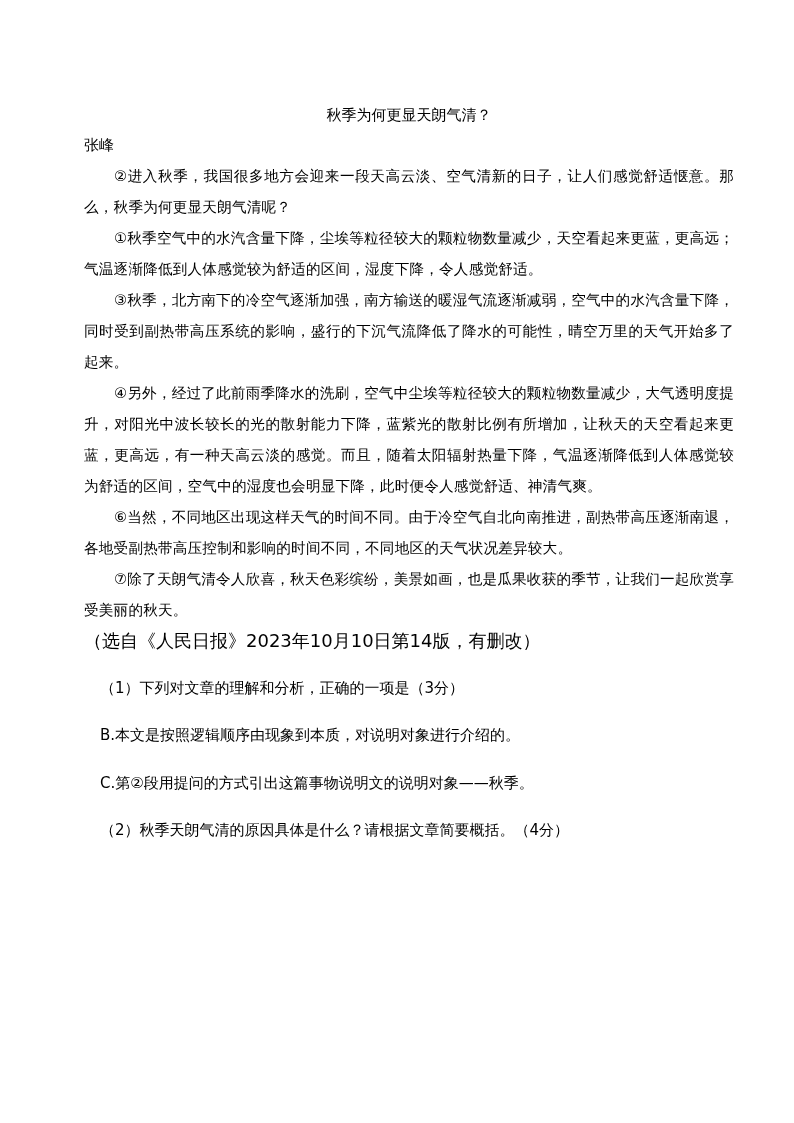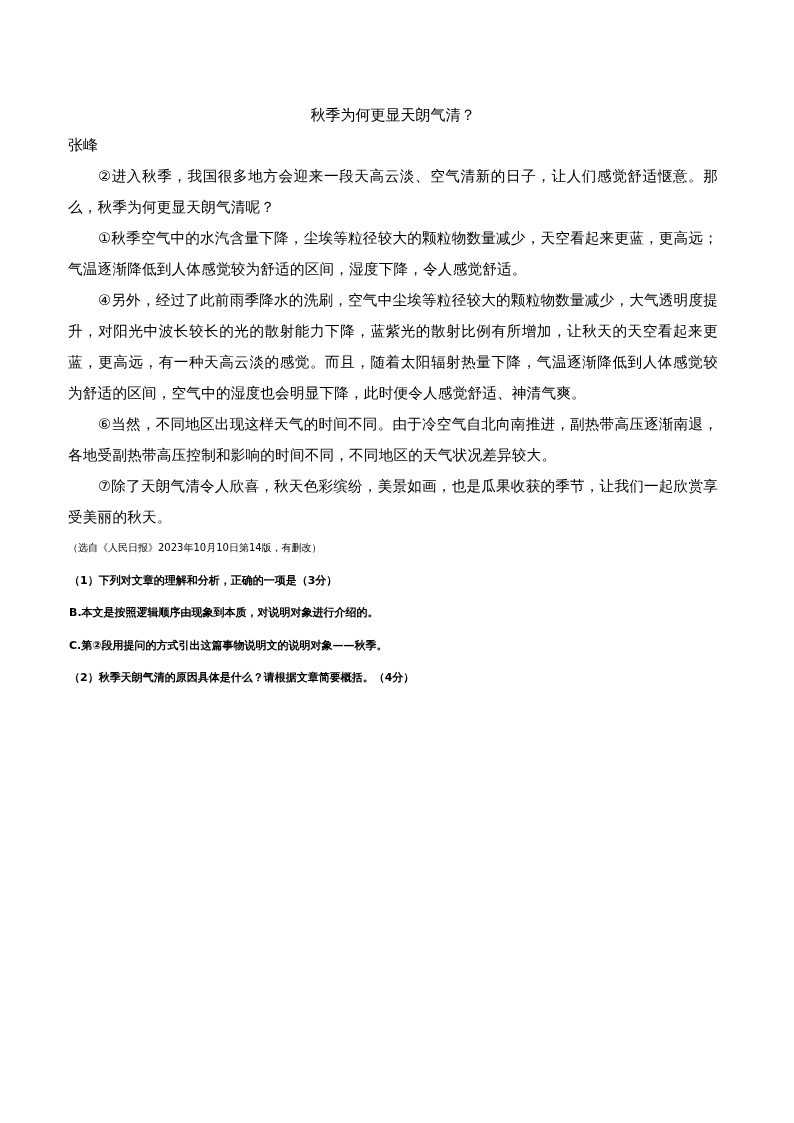--- a/index.html
+++ b/index.html
@@ -1,36 +1,37 @@
 <!DOCTYPE html>
 <html><head>
 <meta charset="utf-8">
 <style>
   html, body { margin: 0; padding: 0; background: #ffffff; }
   body {
     width: 794px; height: 1123px; position: relative; overflow: hidden;
     font-family: "DejaVu Sans", "Liberation Sans", sans-serif;
     color: #000;
   }
-  .page { position: absolute; left: 68px; top: 100px; width: 650px; }
+  .page { position: absolute; left: 84px; top: 100px; width: 650px; }
   .title { text-align: center; font-size: 15px; line-height: 30px; height: 30px; }
   .author { text-align: left; font-size: 15px; line-height: 30px; height: 30px; }
   .para { font-size: 14.6px; line-height: 31px; text-indent: 30px; text-align: justify; margin: 0; letter-spacing: 0.2px; }
-  .line { font-size: 10px; line-height: 31.5px; margin: 0; }
-  .q { font-size: 11px; line-height: 31.5px; margin: 1px; font-weight: bold; }
+  .line { font-size: 18px; line-height: 31.5px; margin: 0; }
+  .q { font-size: 15px; line-height: 31.5px; margin: 16px; }
 </style>
 </head>
 <body>
 
 <div class="page">
   <div class="title">秋季为何更显天朗气清？</div>
   <div class="author">张峰</div>
 
   <p class="para">②进入秋季，我国很多地方会迎来一段天高云淡、空气清新的日子，让人们感觉舒适惬意。那么，秋季为何更显天朗气清呢？</p>
   <p class="para">①秋季空气中的水汽含量下降，尘埃等粒径较大的颗粒物数量减少，天空看起来更蓝，更高远；气温逐渐降低到人体感觉较为舒适的区间，湿度下降，令人感觉舒适。</p>
+  <p class="para">③秋季，北方南下的冷空气逐渐加强，南方输送的暖湿气流逐渐减弱，空气中的水汽含量下降，同时受到副热带高压系统的影响，盛行的下沉气流降低了降水的可能性，晴空万里的天气开始多了起来。</p>
   <p class="para">④另外，经过了此前雨季降水的洗刷，空气中尘埃等粒径较大的颗粒物数量减少，大气透明度提升，对阳光中波长较长的光的散射能力下降，蓝紫光的散射比例有所增加，让秋天的天空看起来更蓝，更高远，有一种天高云淡的感觉。而且，随着太阳辐射热量下降，气温逐渐降低到人体感觉较为舒适的区间，空气中的湿度也会明显下降，此时便令人感觉舒适、神清气爽。</p>
   <p class="para">⑥当然，不同地区出现这样天气的时间不同。由于冷空气自北向南推进，副热带高压逐渐南退，各地受副热带高压控制和影响的时间不同，不同地区的天气状况差异较大。</p>
   <p class="para">⑦除了天朗气清令人欣喜，秋天色彩缤纷，美景如画，也是瓜果收获的季节，让我们一起欣赏享受美丽的秋天。</p>
 
   <p class="line">（选自《人民日报》2023年10月10日第14版，有删改）</p>
 
   <p class="q">（1）下列对文章的理解和分析，正确的一项是（3分）</p>
   <p class="q">B.本文是按照逻辑顺序由现象到本质，对说明对象进行介绍的。</p>
   <p class="q">C.第②段用提问的方式引出这篇事物说明文的说明对象——秋季。</p>
   <p class="q">（2）秋季天朗气清的原因具体是什么？请根据文章简要概括。（4分）</p>

